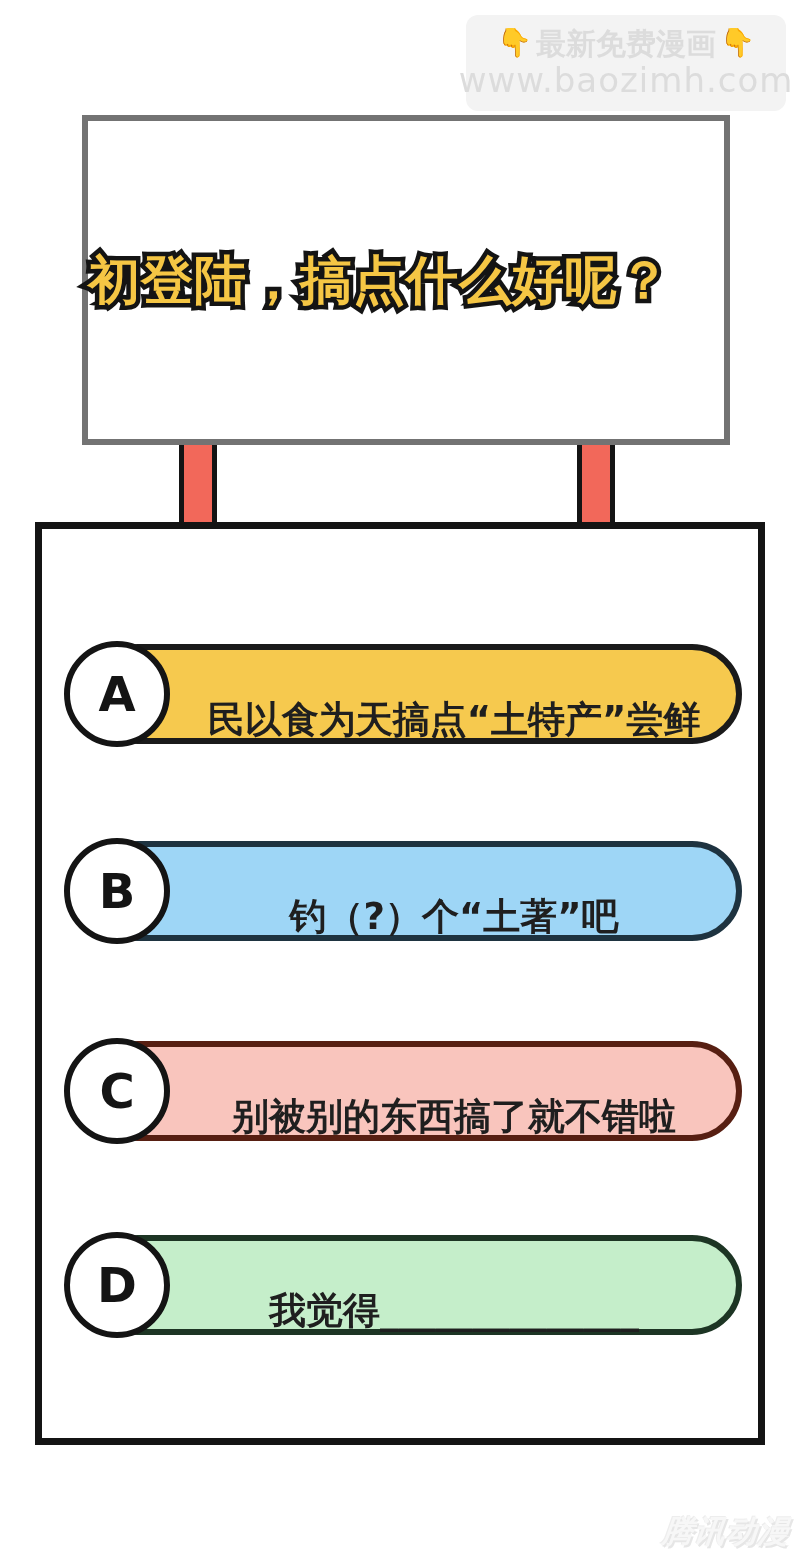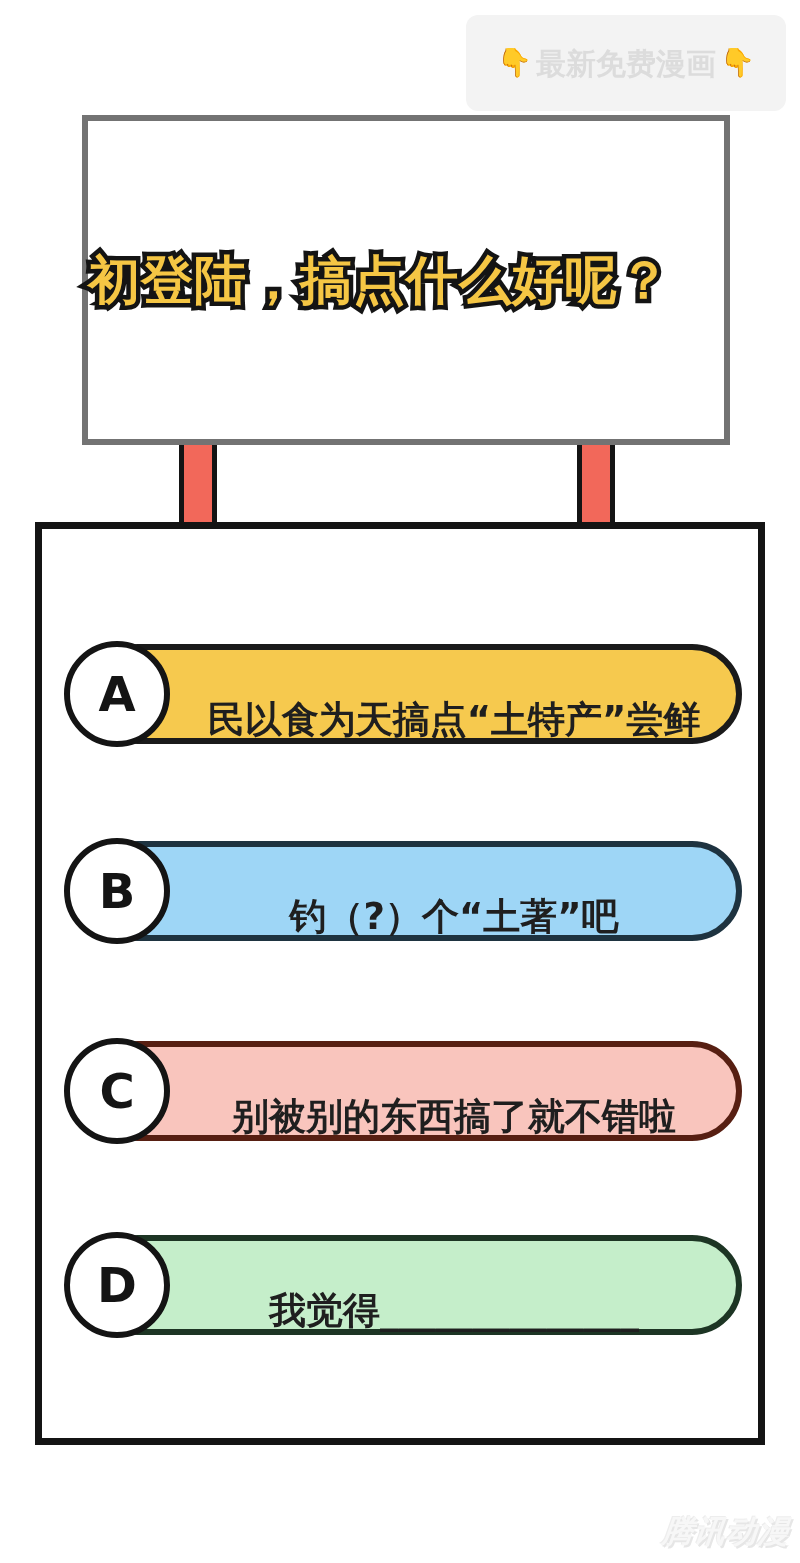--- a/index.html
+++ b/index.html
@@ -134,20 +134,21 @@
 </style>
 </head>
 <body>
 
 <div class="watermark" style="background: rgb(243, 243, 243);">
   <div class="wm-line1">
     <span class="wm-emoji" style="color: rgb(246, 194, 68);">👇</span>
     <span style="color: rgb(220, 220, 220);">最新免费漫画</span>
     <span class="wm-emoji" style="color: rgb(246, 194, 68);">👇</span>
   </div>
+  <div class="wm-line2" style="color: rgb(220, 220, 220);">www.baozimh.com</div>
 </div>
 
 <div class="sign">
   <div class="title-wrap">
     <span class="title-stroke">初登陆，搞点什么好呢？</span>
     <span class="title-fill" style="color: rgb(245, 198, 68);">初登陆，搞点什么好呢？</span>
   </div>
 </div>
 
 <div class="post post-left" style="background: rgb(242, 104, 90);"></div>

